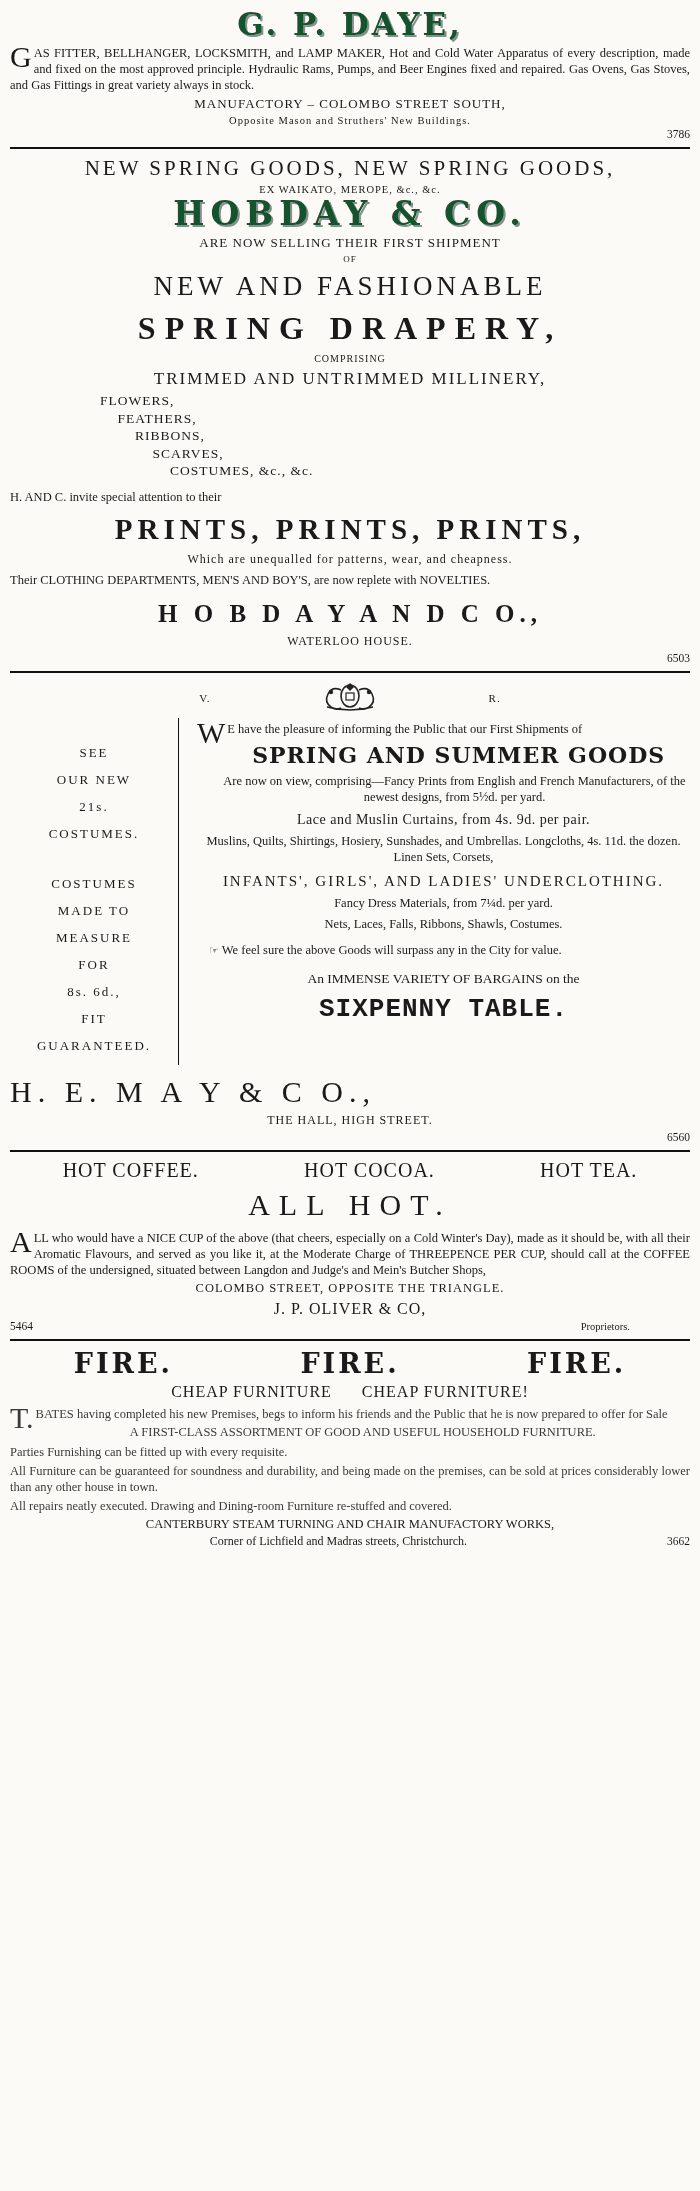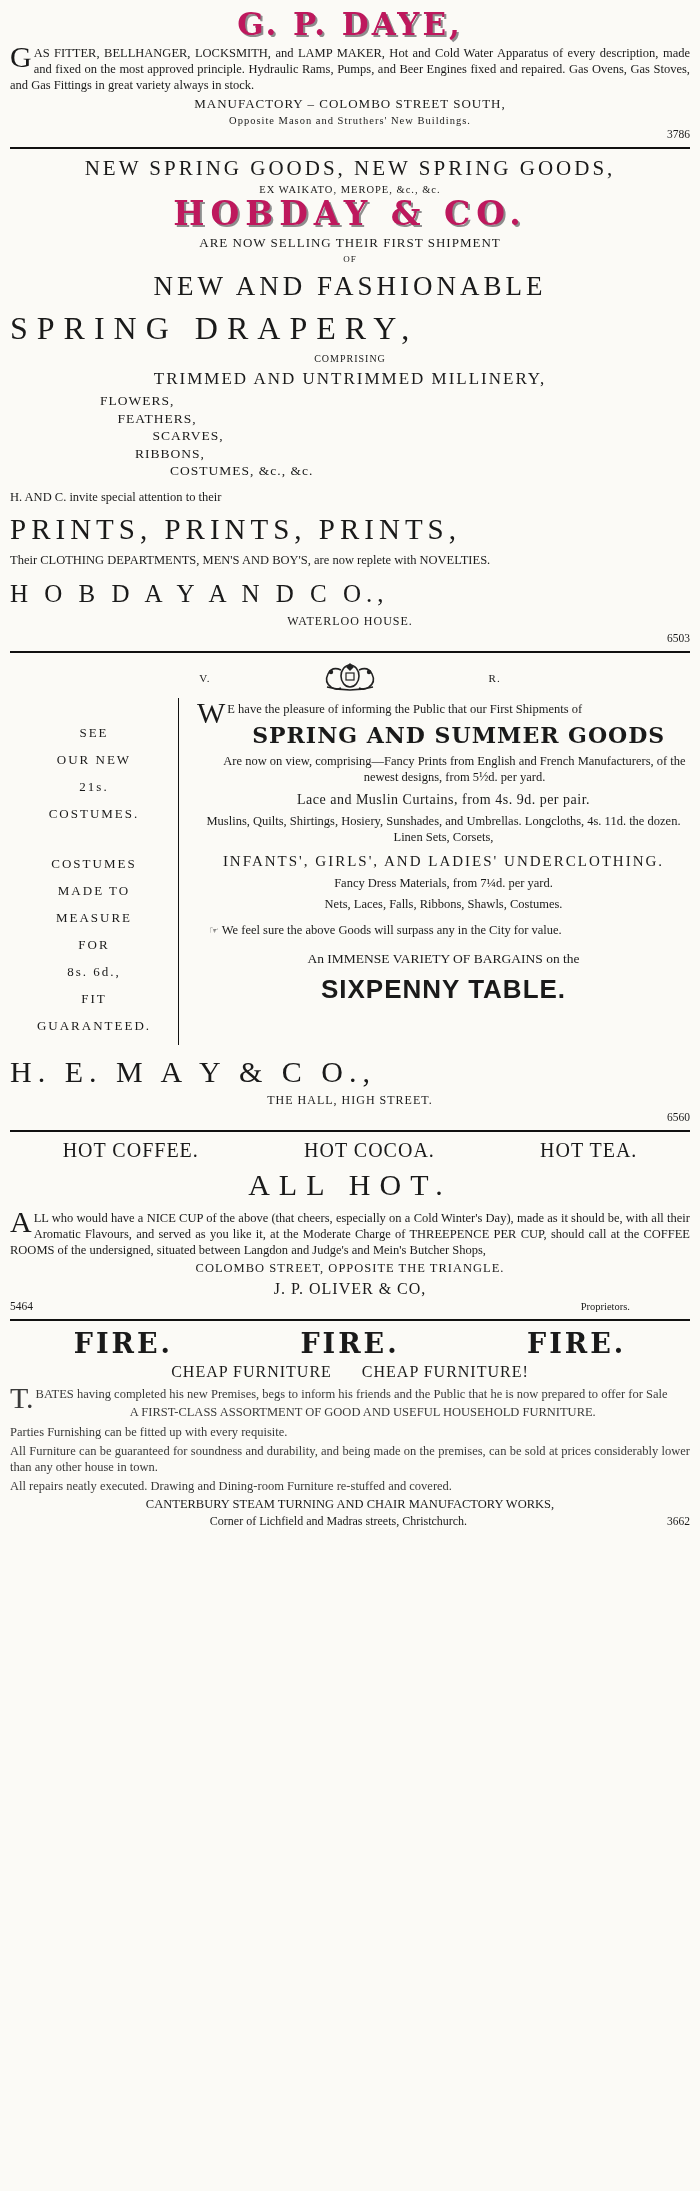--- a/index.html
+++ b/index.html
@@ -31,41 +31,43 @@
   .just { text-align: justify; }
 
   
   .shadowtitle {
     font-family: "DejaVu Serif", serif;
     font-weight: bold;
     text-align: center;
     letter-spacing: 3px;
     font-size: 31px;
     line-height: 1.05;
-    color: #be185d;
+    color: #14532d;
     text-shadow: 2px 2px 0 #8d8d8d;
     margin: 2px 0 4px 0;
   }
   .h-spaced {
     font-family: "Liberation Serif", serif;
     text-align: center;
     font-size: 21px;
     letter-spacing: 3px;
     margin: 6px 0 3px 0;
   }
   .h-spaced-lg {
     font-size: 27px;
     letter-spacing: 4px;
     text-align: center;
     margin: 7px 0 4px 0;
   }
   .h-big-sp {
     font-size: 32px;
     letter-spacing: 9px;
+    text-align: center;
     margin: 8px 0 6px 0;
+    font-weight: bold;
   }
   .h-mid {
     font-size: 17px;
     letter-spacing: 2px;
     text-align: center;
     margin: 5px 0 3px 0;
   }
   .h-sm {
     font-size: 13px;
     letter-spacing: 1px;
@@ -157,21 +159,21 @@
     line-height: 1.3;
   }
   .may-spaced {
     text-align: center;
     font-size: 15px;
     letter-spacing: 2px;
     margin: 7px 0 2px 0;
   }
   .may-big {
     text-align: center;
-    font-family: Liberation Sans, sans-serif;
+    font-family: Liberation Mono, monospace;
     font-weight: bold;
     font-size: 26px;
     letter-spacing: 1px;
     margin: 6px 0 4px 0;
   }
   .may-name {
     text-align: left;
     font-size: 30px;
     letter-spacing: 6px;
     margin: 10px 0 4px 0;
@@ -237,26 +239,27 @@
     <div class="shadowtitle" style="font-size:33px;letter-spacing:6px;">HOBDAY &amp; CO.</div>
     <div class="h-sm">ARE NOW SELLING THEIR FIRST SHIPMENT</div>
     <div class="tiny-c" style="font-size:9px;">OF</div>
     <div class="h-spaced-lg">NEW AND FASHIONABLE</div>
     <div class="h-big-sp">SPRING     DRAPERY,</div>
     <div class="tiny-c" style="font-size:10px;">COMPRISING</div>
     <div class="h-mid">TRIMMED  AND  UNTRIMMED  MILLINERY,</div>
     <div class="stair" style="padding-left:90px;">
       <div>FLOWERS,</div>
       <div>    FEATHERS,</div>
+      <div>        RIBBONS,</div>
       <div>            SCARVES,</div>
-      <div>        RIBBONS,</div>
       <div>                COSTUMES, &amp;c., &amp;c.</div>
     </div>
     <p style="margin-top:9px;">H. AND C. invite special attention to their</p>
     <div class="h-big-sp" style="font-size:29px;letter-spacing:5px;">PRINTS,     PRINTS,     PRINTS,</div>
+    <div class="tiny-c" style="font-size:12px;">Which are unequalled for patterns, wear, and cheapness.</div>
     <p style="margin-top:5px;">Their CLOTHING DEPARTMENTS,  MEN'S AND BOY'S, are now replete with NOVELTIES.</p>
     <div class="h-big-sp" style="font-size:25px;letter-spacing:5px;margin-top:12px;">H O B D A Y    A N D    C O.,</div>
     <div class="h-sm" style="font-size:12px;">WATERLOO HOUSE.</div>
     <div class="right num">6503</div>
   </div>
 
   <hr class="rule">
 
   <div class="ad">
     <div class="crest">

